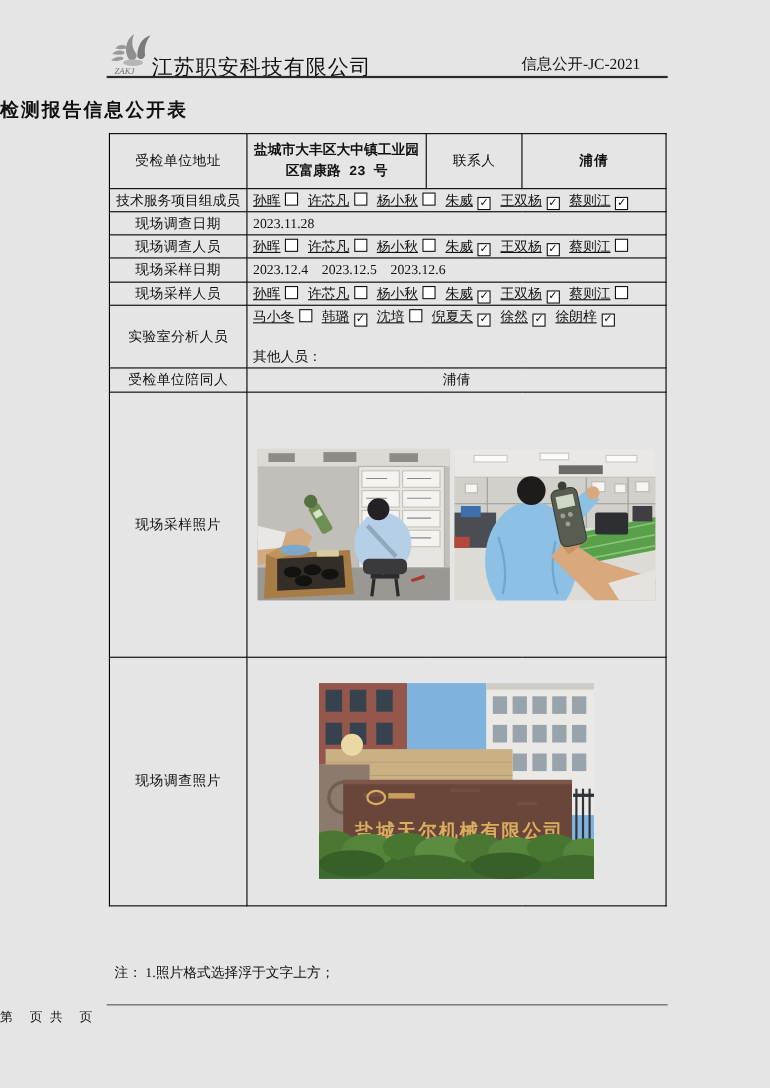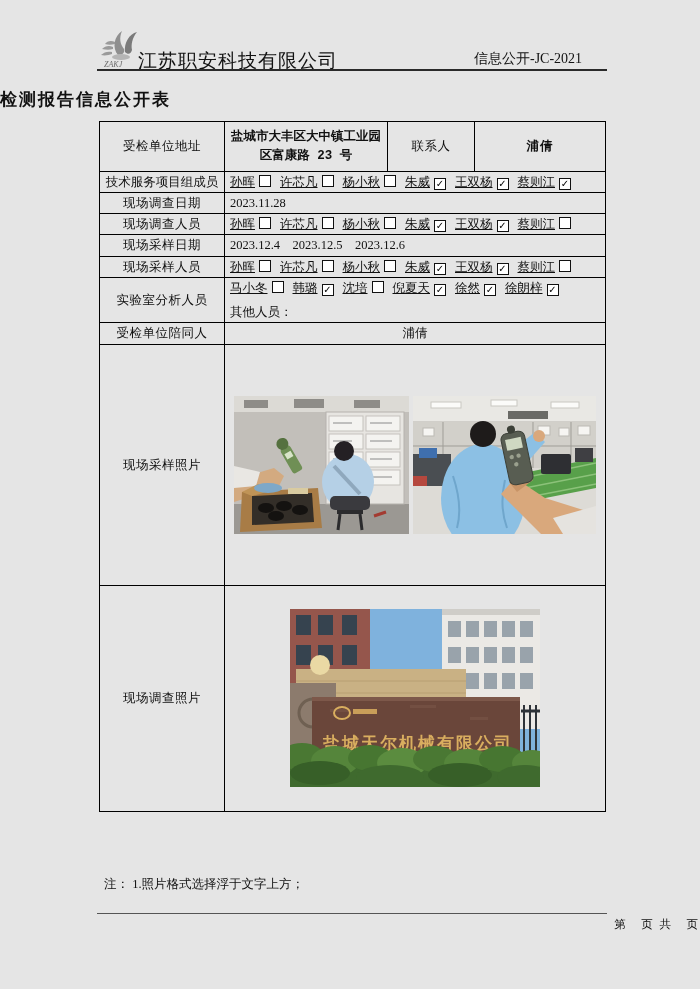--- a/index.html
+++ b/index.html
@@ -21,28 +21,28 @@
   td.ctr{text-align:center;}
   td.addr{font-family:Liberation Mono, monospace;font-weight:600;font-size:13px;
           text-align:center;line-height:1.75;}
   td.contact{text-align:center;font-weight:bold;font-size:16px;letter-spacing:1px;}
   td.dates{text-align:left;font-size:13px;margin-top:34px;}
   td.members-cell{padding-left:8px;}
   .member{margin-right:9px;white-space:nowrap;text-decoration:underline;}
   .cb{display:inline-block;width:10px;height:10px;border:1.4px solid #111;margin-left:4px;
       font-family:"DejaVu Sans",sans-serif;font-size:10px;line-height:9px;font-weight:bold;
       text-align:center;vertical-align:-1px;color:#000;background:#fff;}
-  .others-line{display:block;margin-top:6px;}
+  .others-line{display:block;margin-top:18px;}
   .photo-wrap{display:flex;justify-content:center;align-items:center;}
   .photo-pair{display:flex;justify-content:center;align-items:center;gap:4px;}
   .photo-frame{display:block;}
   
   .note{position:absolute;left:104px;top:876px;font-size:12.5px;}
   .footer-rule{position:absolute;left:97px;top:913px;width:510px;height:1px;background:#555;}
-  .footer-text{position:absolute;left:0;top:917px;width:700px;text-align:right;font-size:11.5px;
+  .footer-text{position:absolute;left:0;top:917px;width:700px;text-align:left;font-size:11.5px;
                letter-spacing:2px;}
 </style>
 </head>
 <body>
 
 <div class="page">
 
   <svg class="logo-svg" width="46" height="42" viewBox="0 0 46 42">
     <g fill="#8f8f8f">
       <path d="M20 27 C14 20 16 8 24 3 C21 10 22 16 26 21 C27 24 25 27 20 27 Z"></path>

